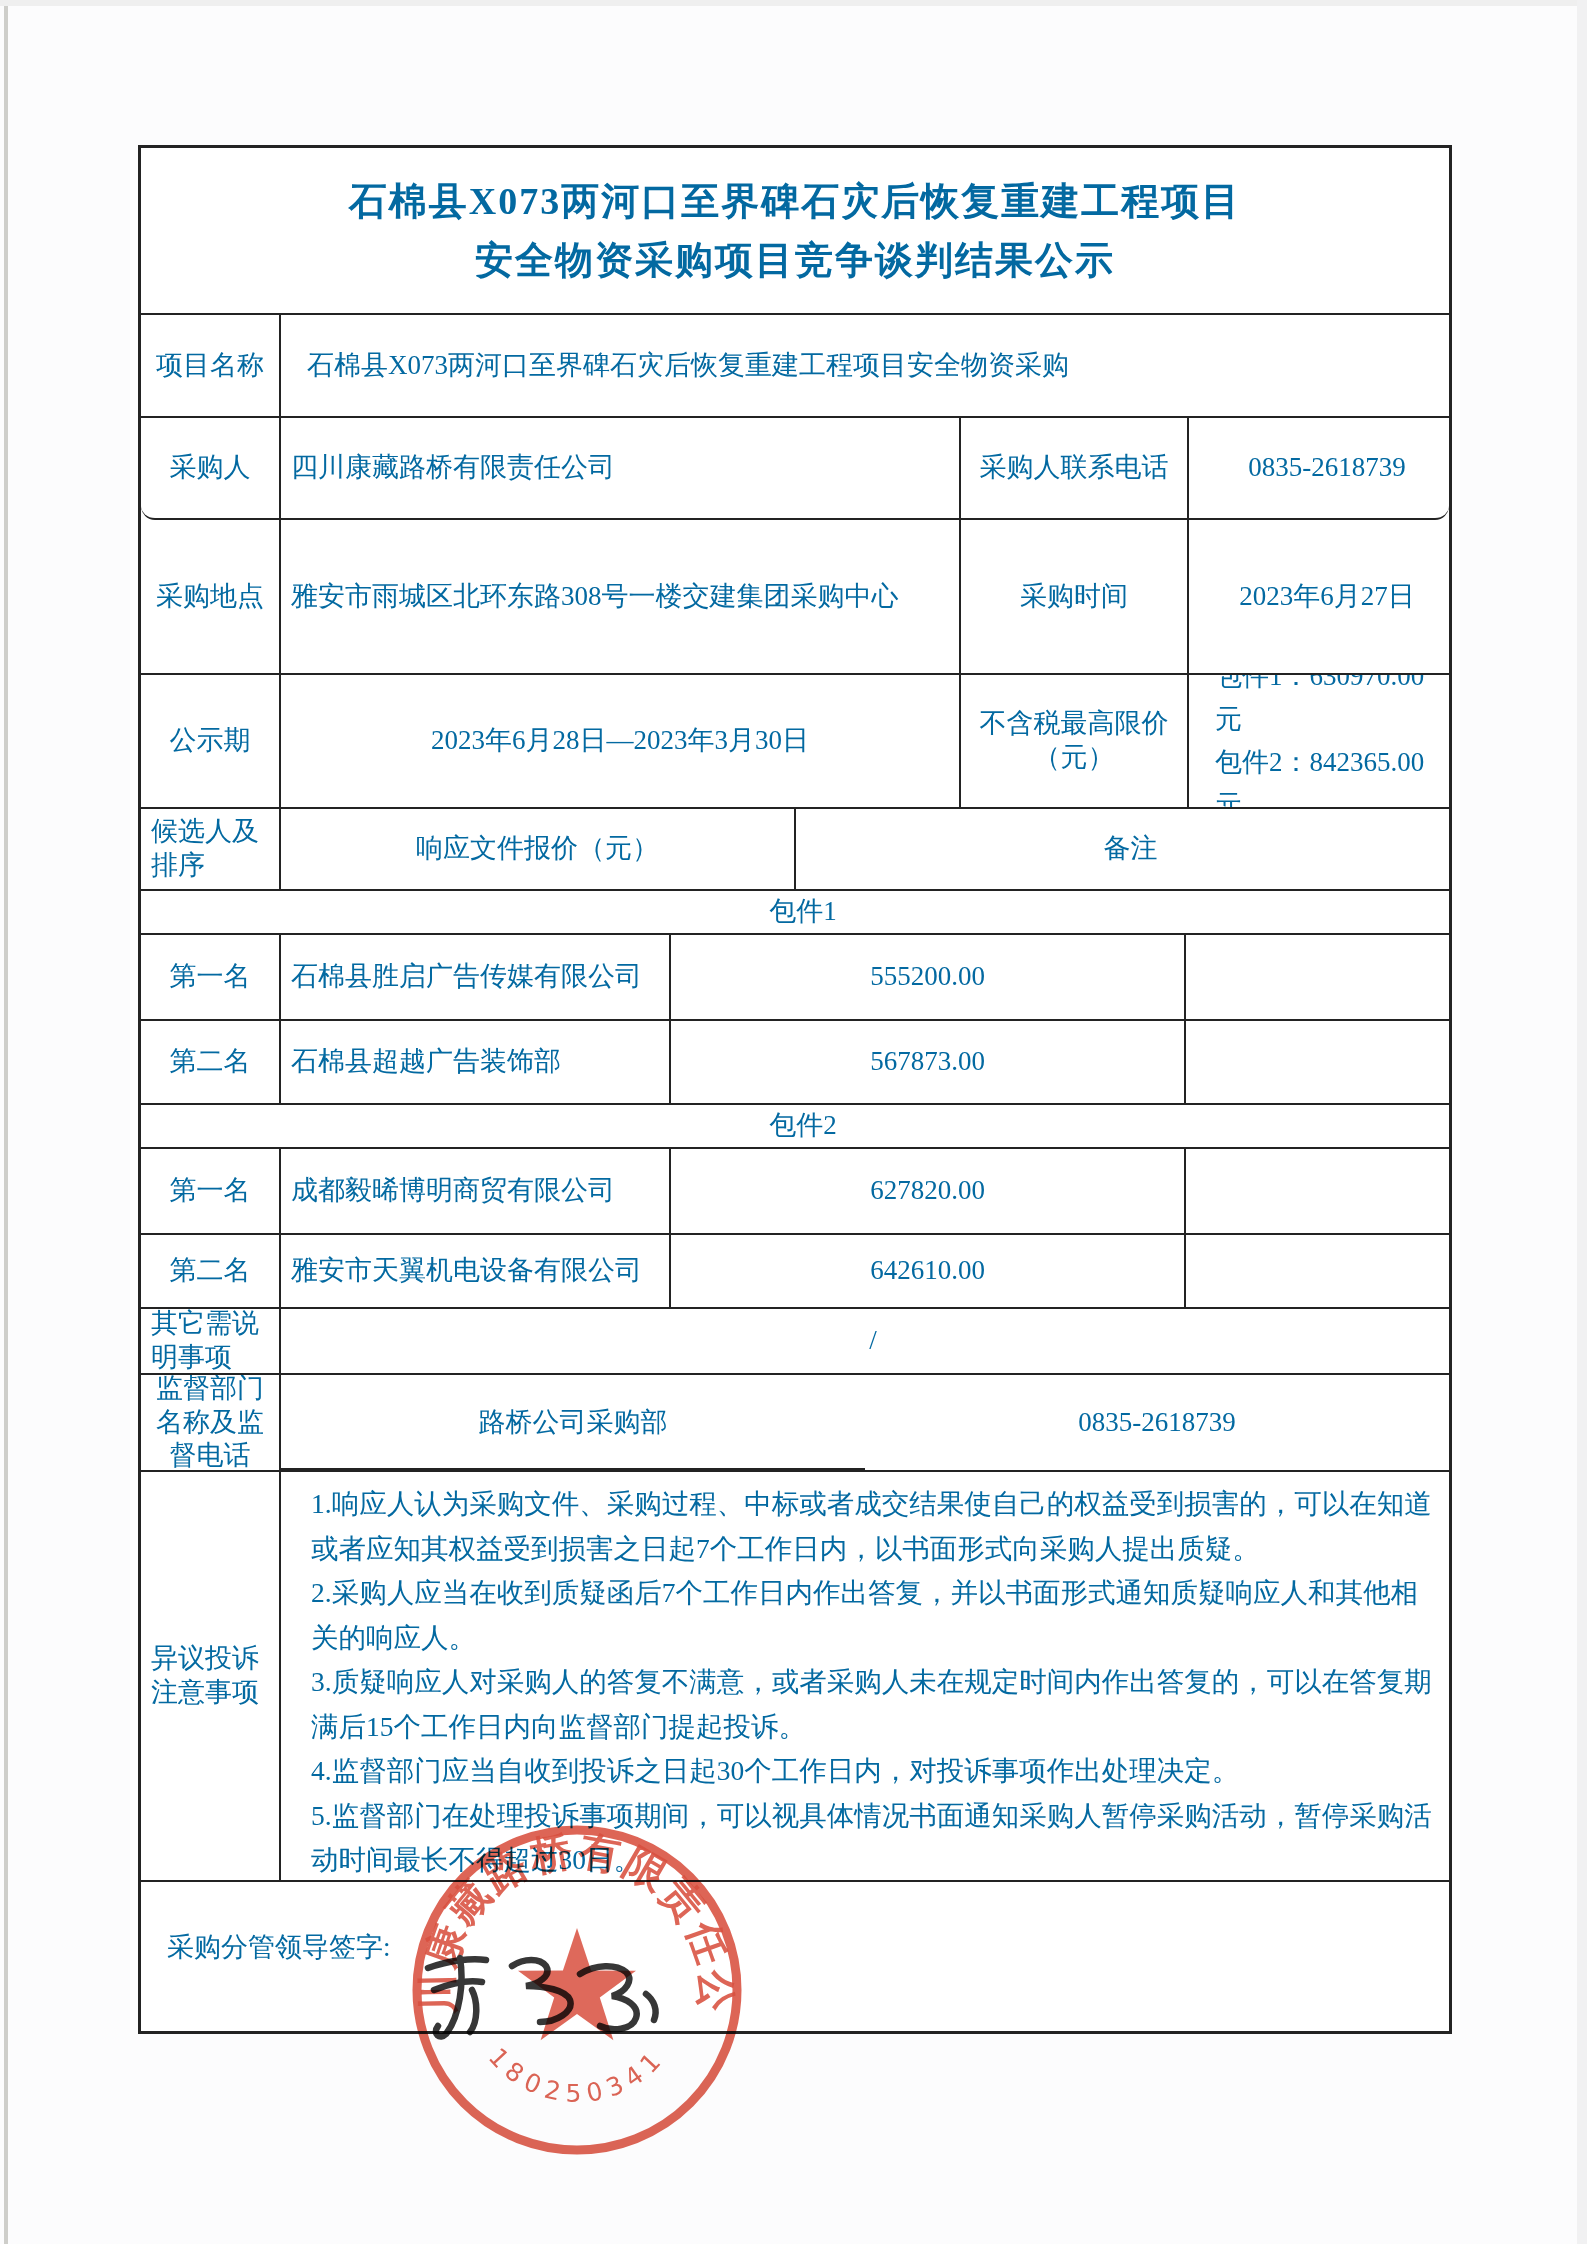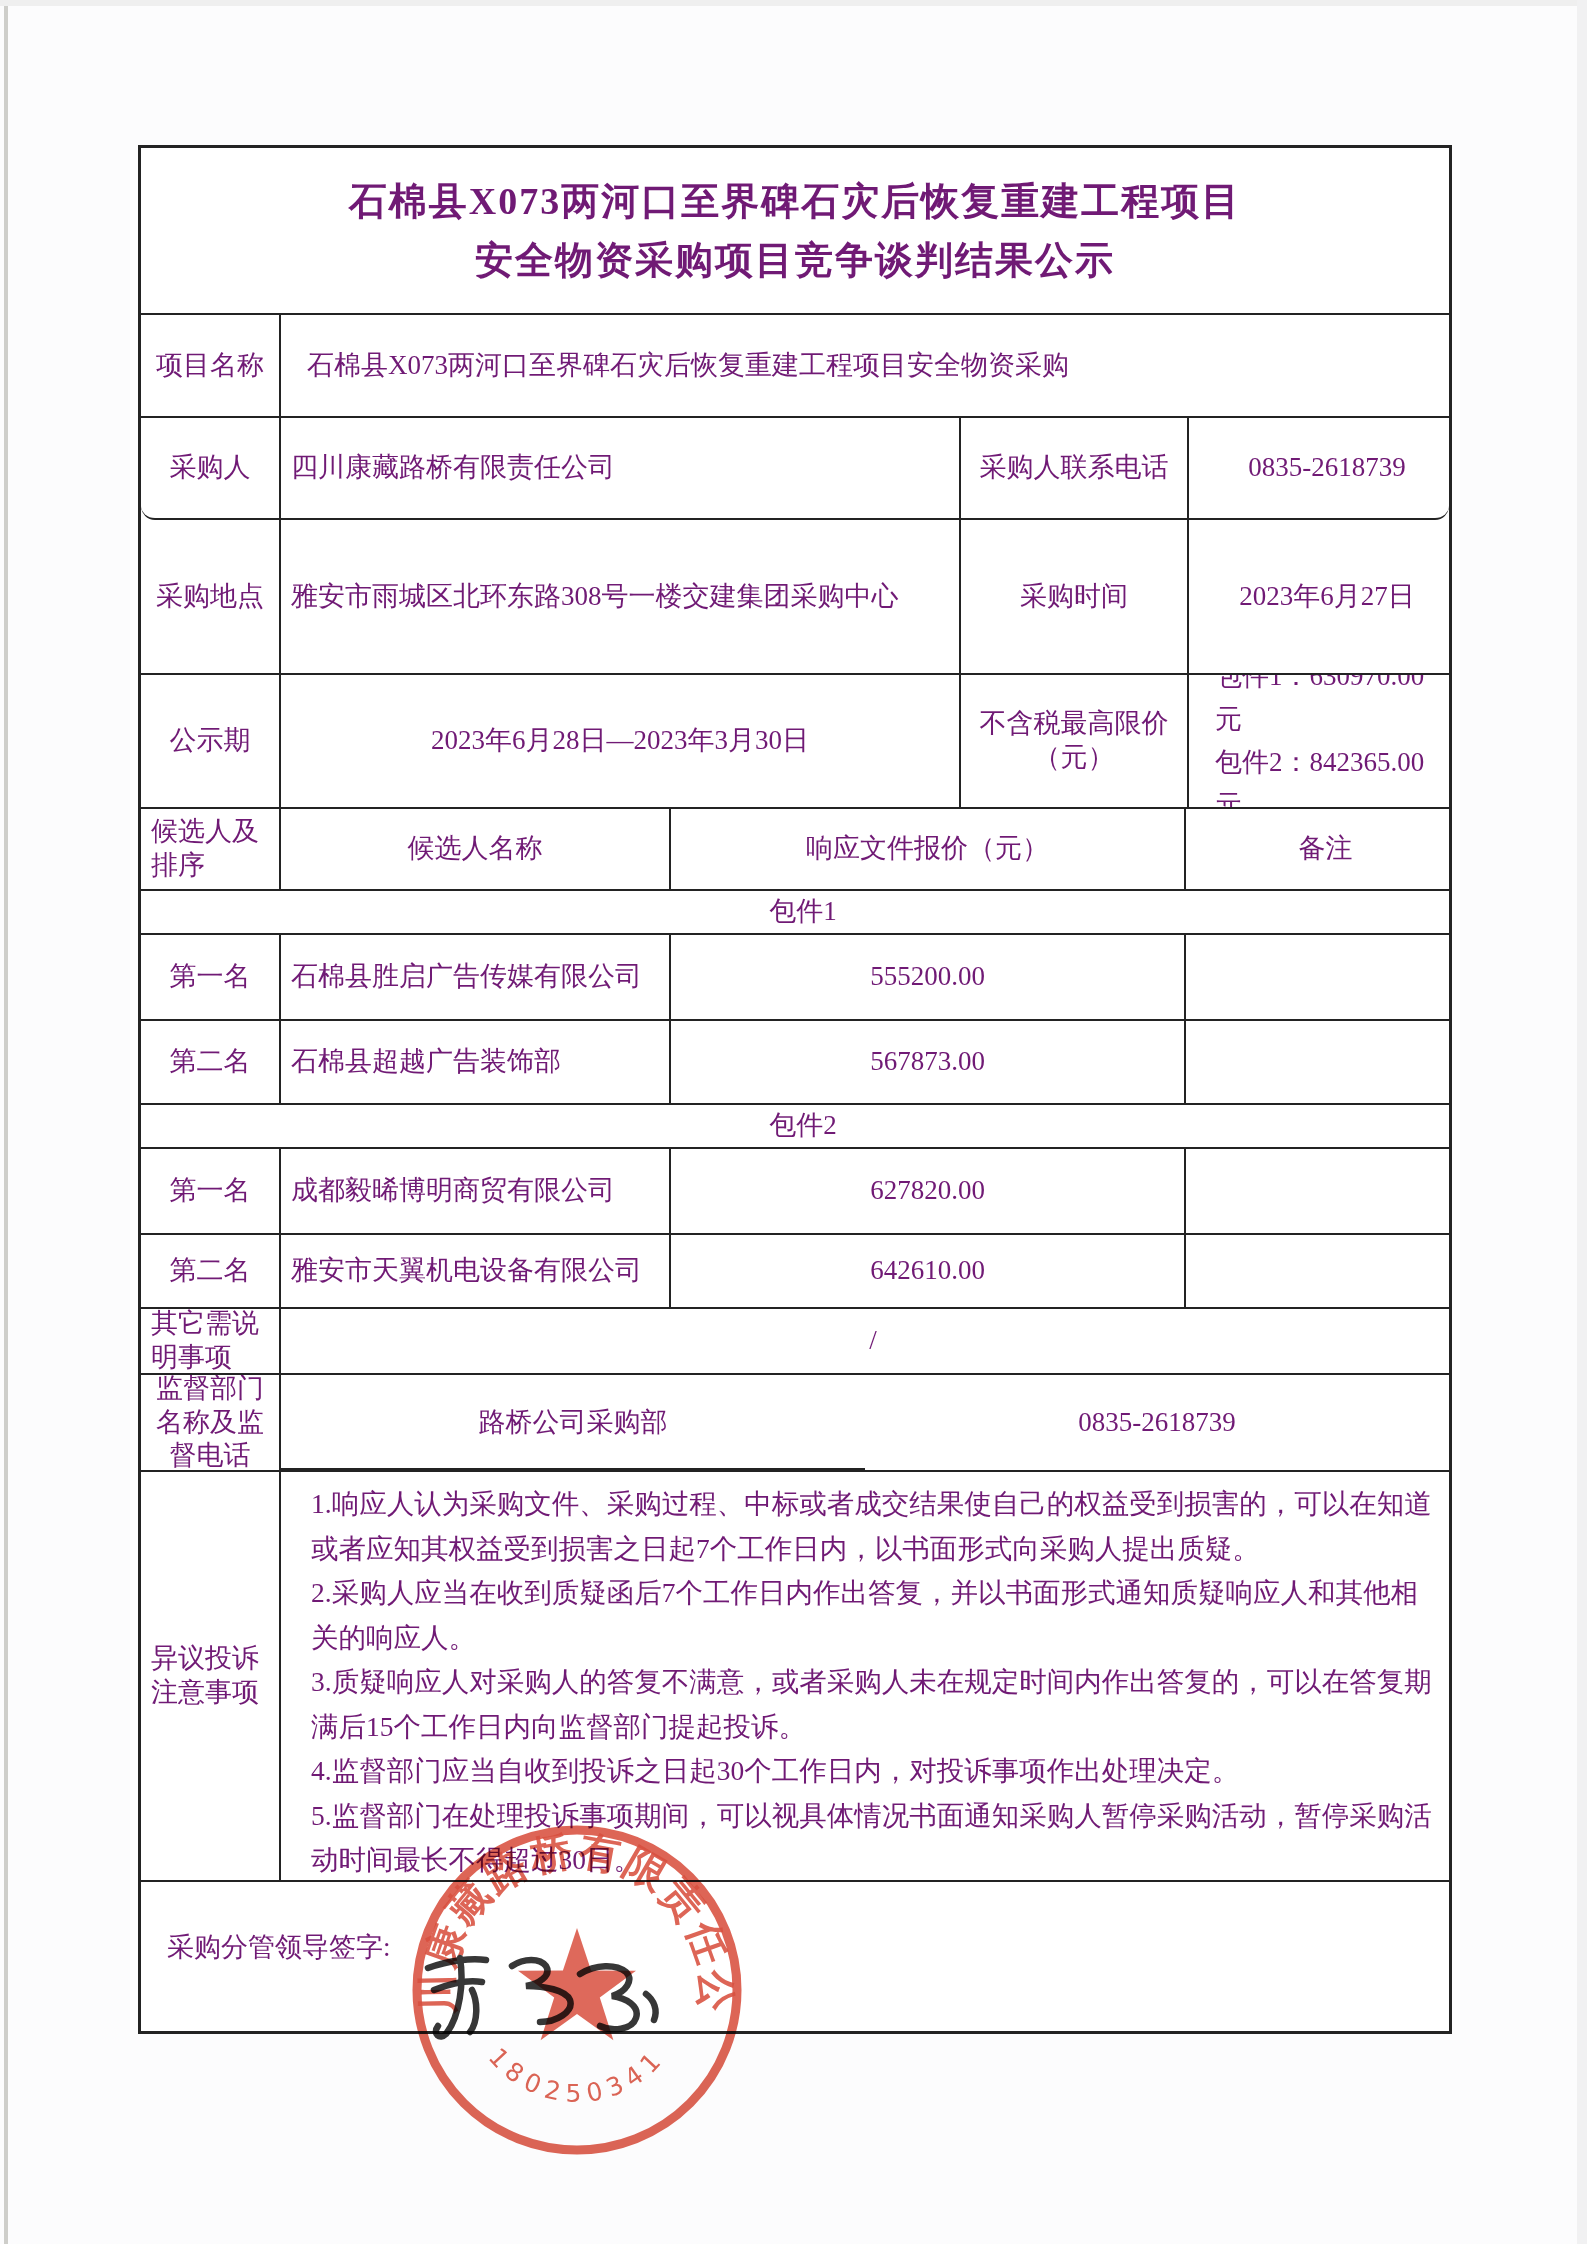--- a/index.html
+++ b/index.html
@@ -1,20 +1,20 @@
 <!DOCTYPE html>
 <html><head>
 <meta charset="utf-8">
 <style>
   html,body{margin:0;padding:0;background:#ffffff;}
   .screen{
     position:relative; width:1587px; height:2244px;
     background:#fcfcfd; overflow:hidden;
     font-family:"Liberation Serif","DejaVu Serif",serif;
-    color:#701a75;
+    color:#0369a1;
   }
   
   .edge-left{position:absolute;left:4px;top:0;width:4px;height:2244px;background:#c2c2bd;opacity:.8;}
   .edge-top{position:absolute;left:0;top:0;width:1587px;height:6px;background:#efefef;}
   .edge-right{position:absolute;right:0;top:0;width:10px;height:2244px;background:#f1f1f2;}
 
   .doc-table{
     position:absolute; left:138px; top:145px; width:1314px; height:1889px;
     border:3px solid #232323; box-sizing:border-box; background:#fff;
   }
@@ -110,21 +110,20 @@
       <div class="cell w-info c-center">2023年6月28日—2023年3月30日</div>
       <div class="cell w-infolabel c-center label-multiline">不含税最高限价（元）</div>
       <div class="cell w-rest no-r maxprice-cell">
         <span>包件1：630970.00元</span>
         <span>包件2：842365.00元</span>
       </div>
     </div>
 
     <div class="row r-chead">
       <div class="cell w-label c-left label-multiline">候选人及排序</div>
-      <div class="cell w-cname c-center">候选人名称</div>
       <div class="cell w-cprice c-center">响应文件报价（元）</div>
       <div class="cell w-rest no-r c-center">备注</div>
     </div>
 
     <div class="row r-band">
       <div class="cell w-rest no-r c-center">包件1</div>
     </div>
 
     <div class="row r-cand1">
       <div class="cell w-label c-center">第一名</div>

